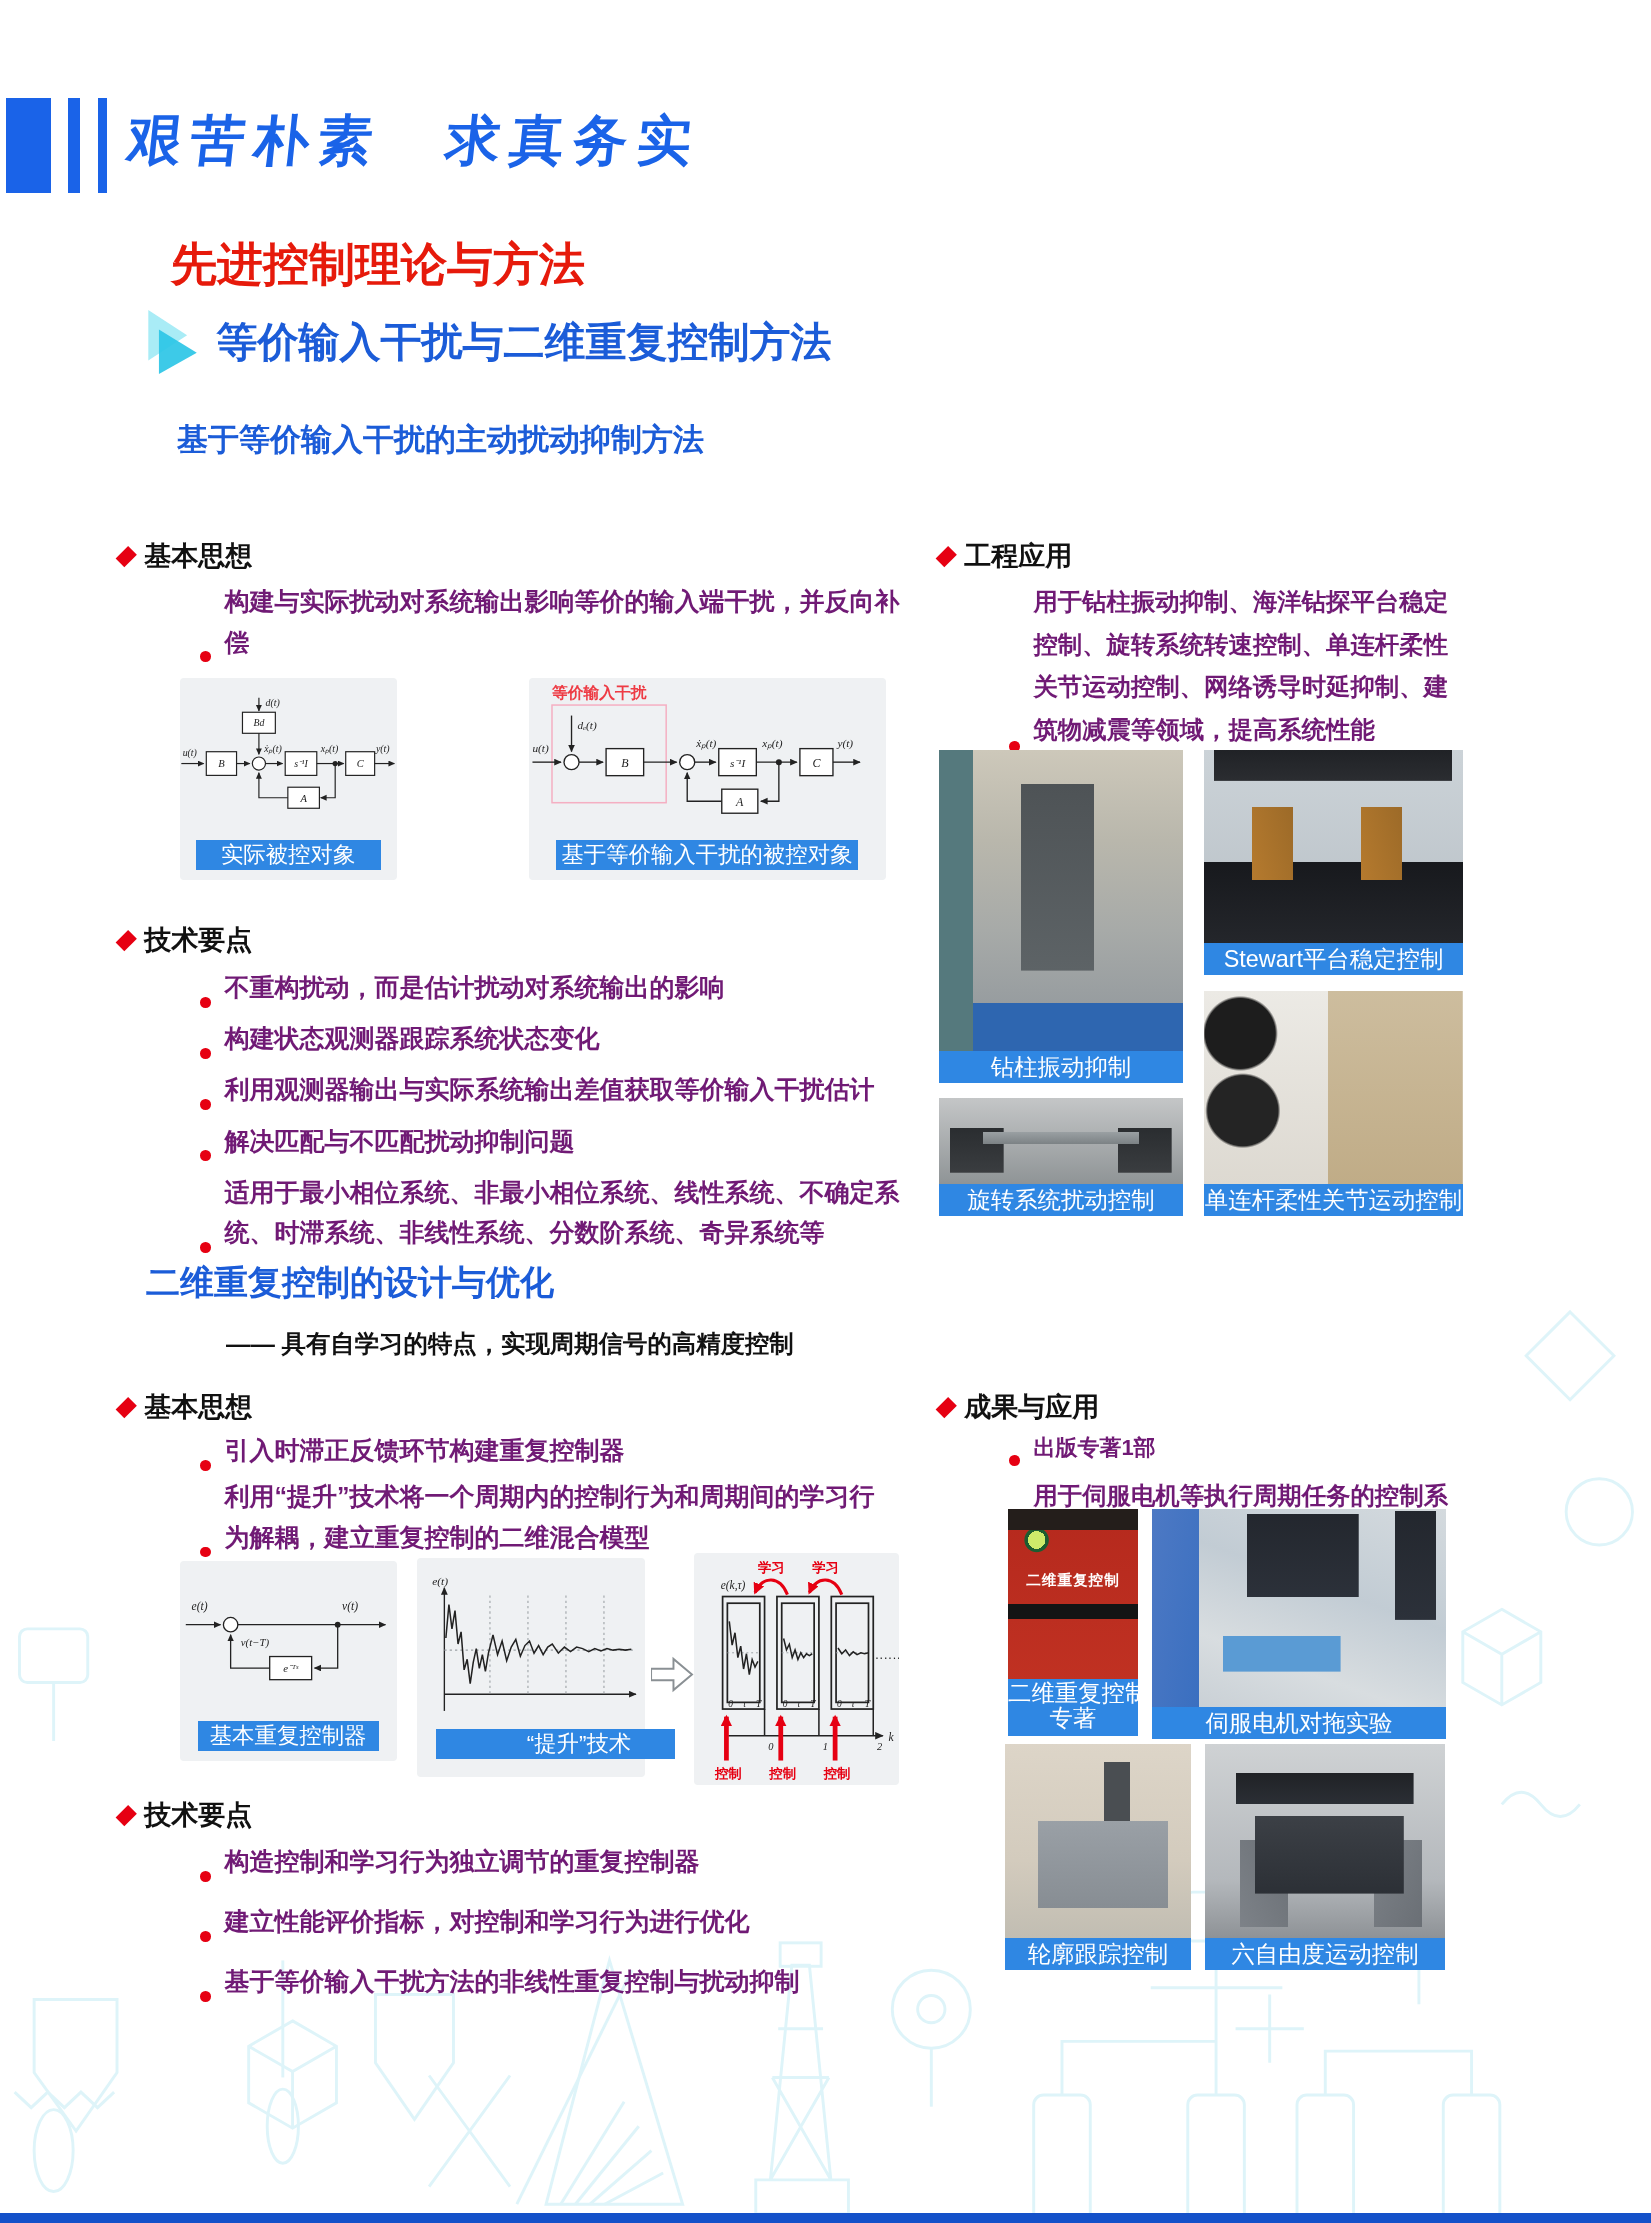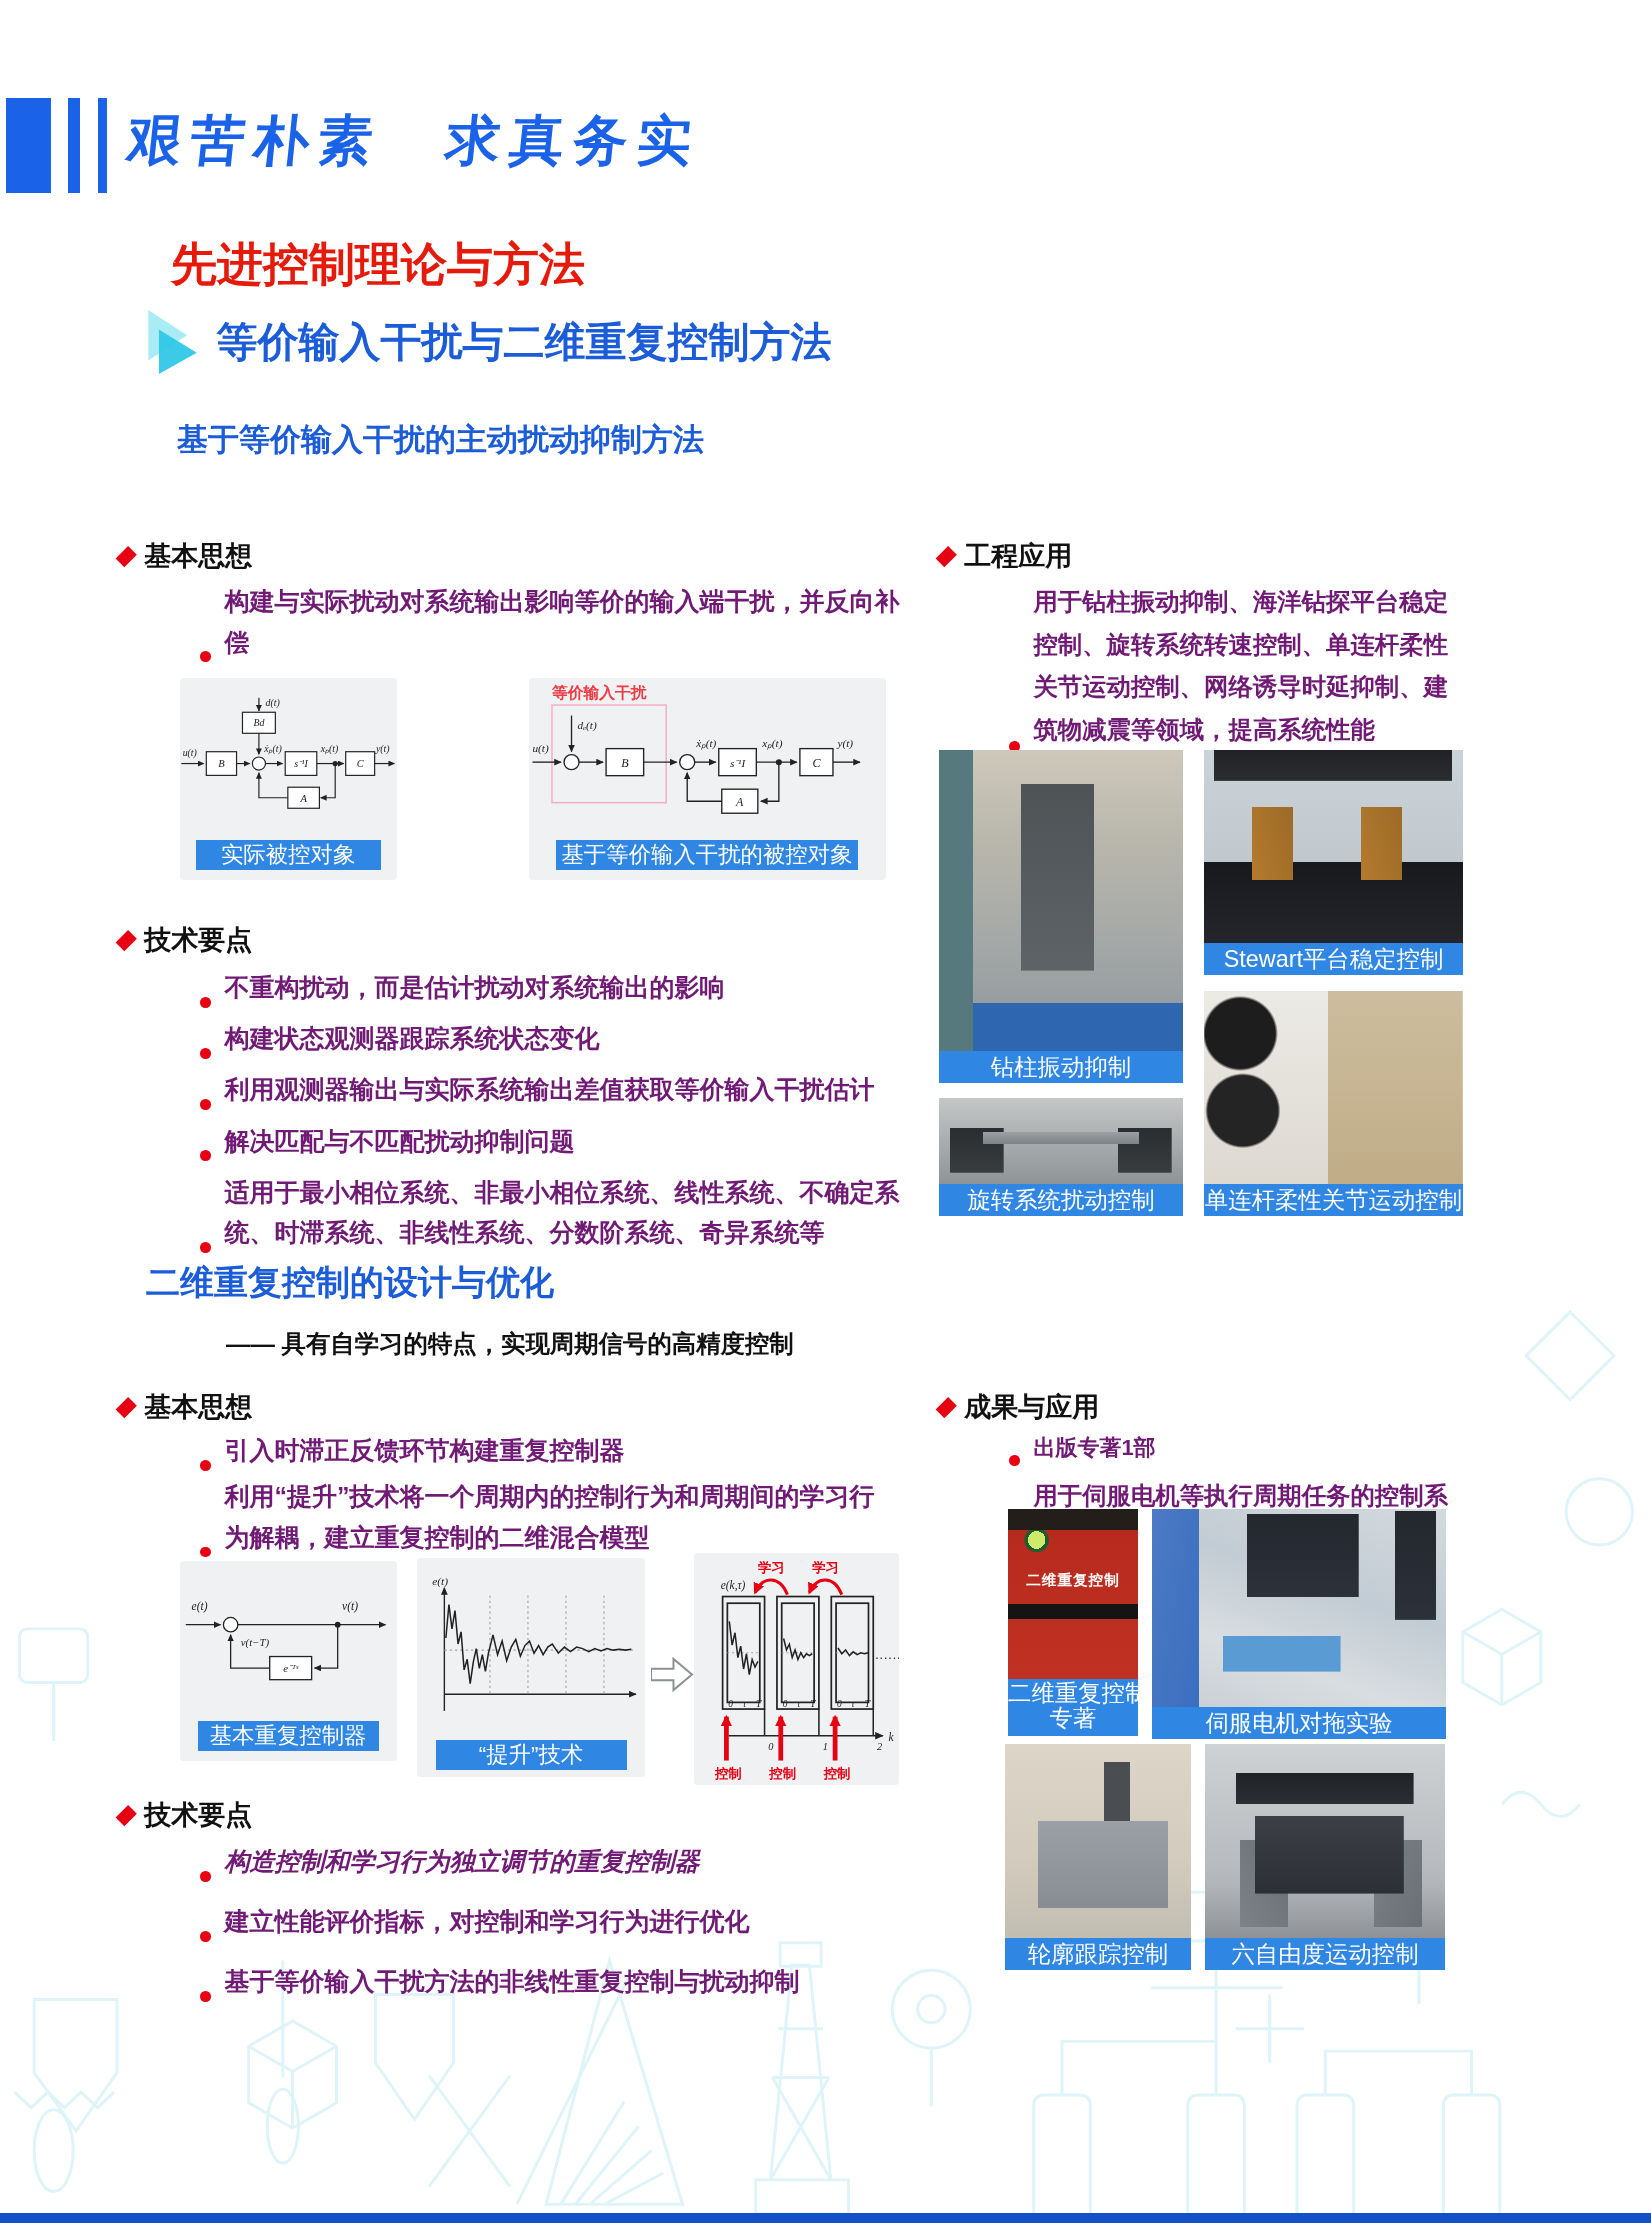--- a/index.html
+++ b/index.html
@@ -317,21 +317,21 @@
           <line x1="146" y1="40" x2="146" y2="170"></line>
         <line x1="196" y1="40" x2="196" y2="170"></line>
           <line x1="246" y1="40" x2="246" y2="170"></line>
         <line x1="36" y1="112" x2="284" y2="112"></line>
       </g>
       <path fill="none" stroke="#222" stroke-width="2" d="M38,96 L42,52 L46,84 L50,60 L54,104 L58,88 L62,138 L66,124 L70,156 L74,128 L78,110 L82,136 L86,118 L90,140 L94,116
            L100,92 L106,118 L112,100 L118,126 L124,108 L130,98 L136,120 L142,106
            L148,100 L154,116 L160,106 L166,118 L172,108 L178,104 L186,116 L194,108
            L202,114 L210,108 L218,110 L226,114 L234,110 L242,113 L250,110 L258,112 L266,111 L274,112 L282,111"></path>
     </svg>
-    <div class="caption-bar" style="left:18.5px;bottom:7px;width:191px;">“提升”技术</div>
+    <div class="caption-bar" style="left:18.5px;bottom:18px;width:191px;padding-left:48px;">“提升”技术</div>
   </div>
 
   <svg class="abs z1" style="left:651px;top:1656px;" width="43" height="37" viewBox="0 0 44 38">
     <polygon points="0,13 23,13 23,3 42,19 23,35 23,25 0,25" fill="#ffffff" stroke="#8a9094" stroke-width="2"></polygon>
   </svg>
 
   <div class="panel z1" style="left:694px;top:1553px;width:205px;height:232px;">
     <svg width="205" height="232" viewBox="0 0 215 240">
       <defs>
         <marker id="mE" markerUnits="userSpaceOnUse" markerWidth="10" markerHeight="9" refX="8" refY="4" orient="auto">
@@ -461,21 +461,21 @@
       linear-gradient(115deg,#7d8288,#6a6f75) no-repeat 88% 90%/20% 45%,
       linear-gradient(180deg,#cfd2d4,#b4b8bc 70%,#8e9296);"></div>
     <div class="photo-caption">六自由度运动控制</div>
   </div>
 
   <div class="abs z1 diamond-heading" style="left:119px;top:1797px;">
     <span class="diamond-icon"></span>
     <span>技术要点</span>
   </div>
   <ul class="abs z1 bullets" style="left:200px;top:1841px;width:741px;">
-    <li class="bullet-item" style="margin-bottom:19.5px;font-style:italic;">
+    <li class="bullet-item" style="margin-bottom:19.5px;">
         <span class="bullet-dot"></span>
         <span>构造控制和学习行为独立调节的重复控制器</span>
       </li>
     <li class="bullet-item" style="margin-bottom:19.5px;">
         <span class="bullet-dot"></span>
         <span>建立性能评价指标，对控制和学习行为进行优化</span>
       </li>
     <li class="bullet-item">
         <span class="bullet-dot"></span>
         <span>基于等价输入干扰方法的非线性重复控制与扰动抑制</span>

